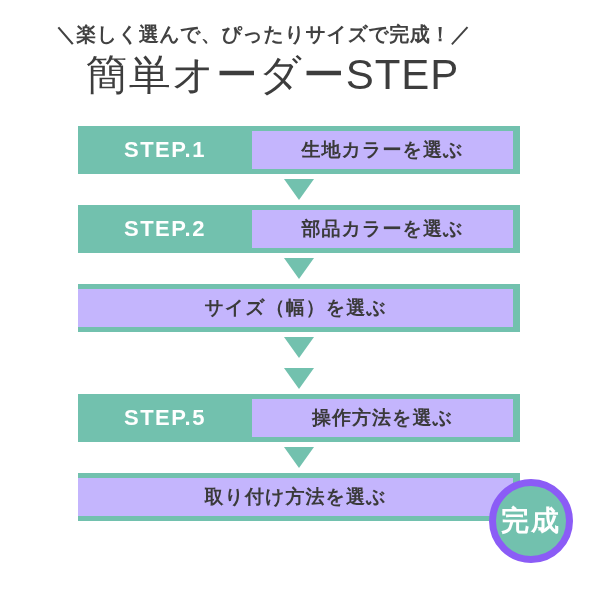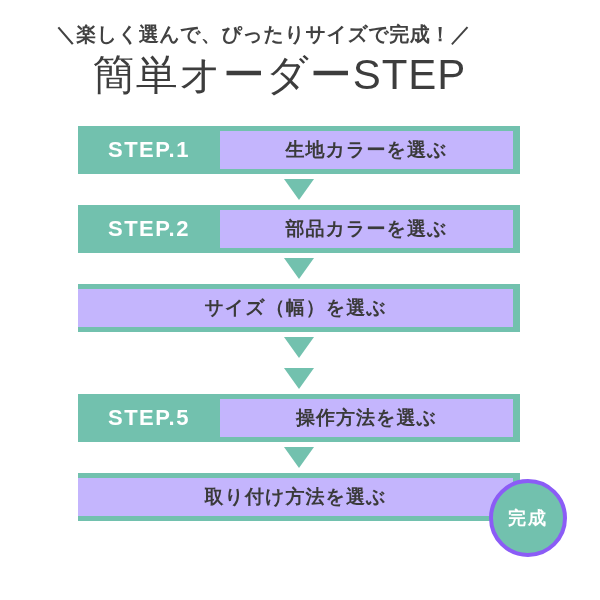--- a/index.html
+++ b/index.html
@@ -19,21 +19,21 @@
     text-align: center;
     font-size: 20px;
     font-weight: 600;
     letter-spacing: 0.5px;
     color: #424242;
     white-space: nowrap;
   }
   .title {
     position: absolute;
     top: 47px;
-    left: 16px;
+    left: 9px;
     width: 527px;
     text-align: center;
     font-size: 42px;
     font-weight: 500;
     letter-spacing: 1px;
     color: #3d3d3d;
     white-space: nowrap;
   }
   .steps {
     position: absolute;
@@ -41,21 +41,21 @@
     top: 126px;
     width: 442px;
   }
   .step-bar {
     height: 48px;
     background: var(--accent, #72c1ae);
     display: flex;
     align-items: stretch;
   }
   .step-num {
-    width: 142px;
+    width: 174px;
     display: flex;
     align-items: center;
     justify-content: center;
     color: #ffffff;
     font-size: 22px;
     font-weight: 700;
     letter-spacing: 1.5px;
     white-space: nowrap;
   }
   .step-box {
@@ -84,27 +84,27 @@
     border-right: 15px solid transparent;
     border-top: 21px solid var(--accent, #72c1ae);
   }
   .done-badge {
     position: absolute;
     left: 489px;
     top: 479px;
     width: 70px;
     height: 70px;
     background: var(--accent, #72c1ae);
-    border: 4px solid #8b5cf6;
+    border: 7px solid #8b5cf6;
     border-radius: 50%;
     display: flex;
     align-items: center;
     justify-content: center;
     color: #ffffff;
-    font-size: 18px;
+    font-size: 28px;
     font-weight: 700;
     letter-spacing: 2px;
     z-index: 3;
     white-space: nowrap;
   }
 </style>
 </head>
 <body>
 
 <div class="canvas">

